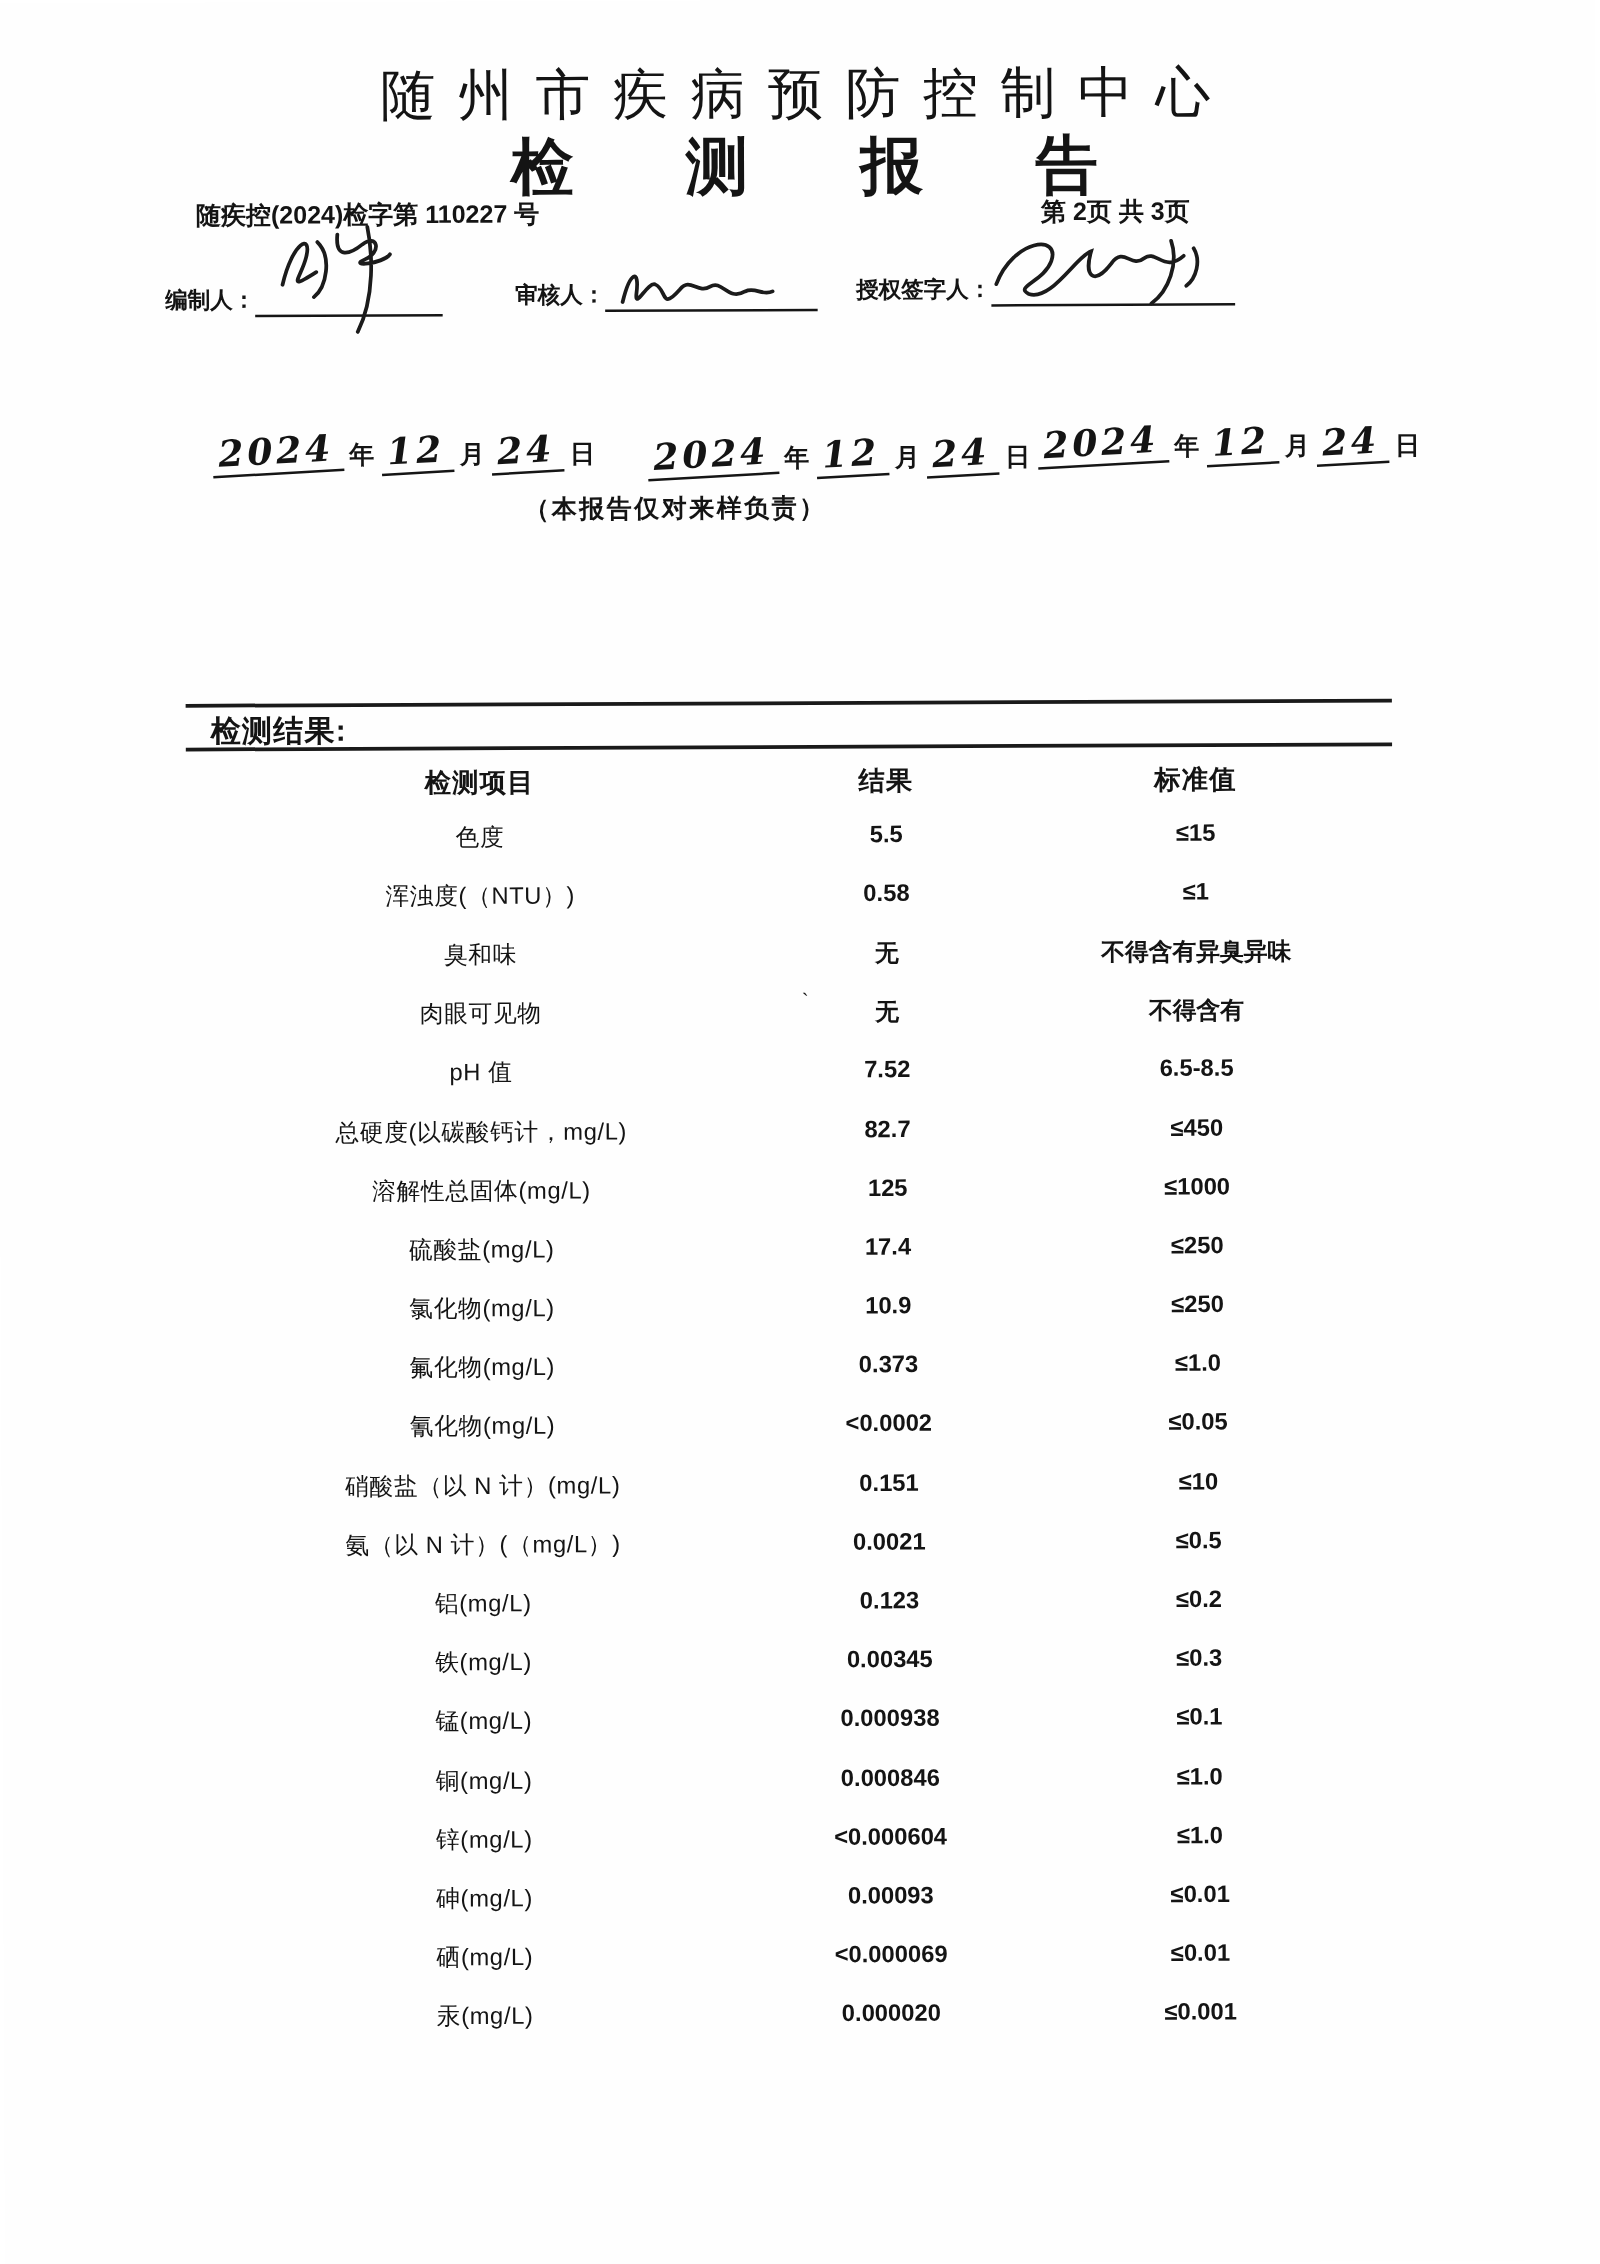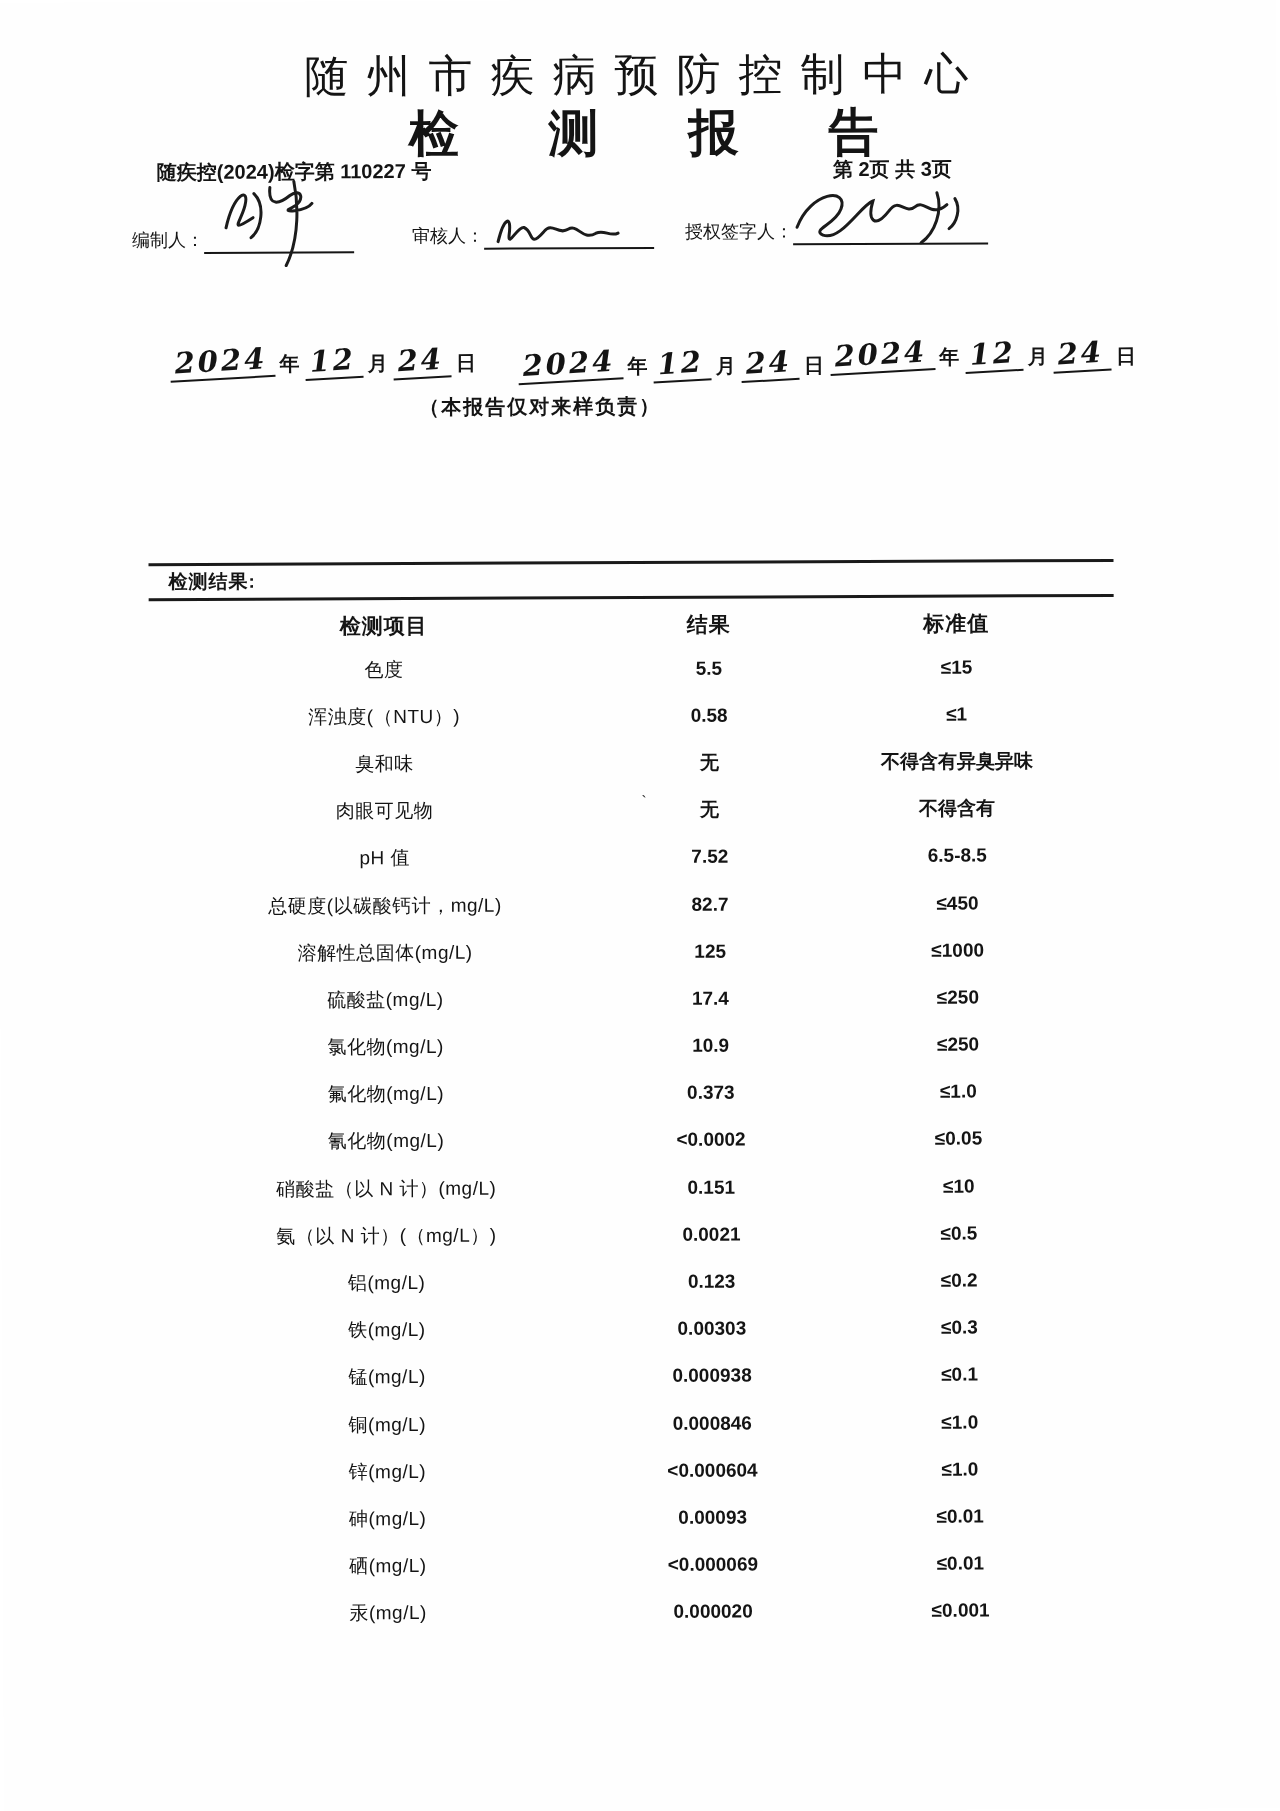--- a/index.html
+++ b/index.html
@@ -18,41 +18,41 @@
     position:absolute;top:100px;left:412px;
     font-size:50px;font-weight:700;letter-spacing:38px;white-space:nowrap;
   }
   .doc-row{
     position:absolute;top:157px;left:160px;width:795px;
     display:flex;justify-content:space-between;align-items:baseline;
     font-size:20px;font-weight:600;white-space:nowrap;
   }
   
   .sig-col{position:absolute;display:flex;align-items:flex-end;}
-  .sig-label{font-size:18px;font-weight:400;white-space:nowrap;padding-bottom:2px;}
+  .sig-label{font-size:18px;font-weight:700;white-space:nowrap;padding-bottom:2px;}
   .sig-line{position:relative;display:inline-block;border-bottom:2px solid #151515;height:40px;}
   .sig-line svg{position:absolute;bottom:-16px;left:-6px;}
   
   .date-col{position:absolute;white-space:nowrap;}
   .hand{
     display:inline-block;font-family:"DejaVu Serif",serif;font-style:italic;
     font-size:29px;font-weight:600;letter-spacing:3px;
     border-bottom:2px solid #151515;padding:0 7px 0 5px;
     transform:rotate(-3deg);
   }
   .unit{font-size:20px;font-weight:600;padding:0 5px;}
   .note{
     position:absolute;top:393px;left:0;width:1085px;text-align:center;
     font-size:20px;font-weight:600;letter-spacing:2px;
   }
   
   .rule{position:absolute;left:150px;width:965px;height:3px;background:#1a1a1a;}
   .rule-1{top:561px;}
   .rule-2{top:596px;}
-  .results-label{position:absolute;top:567px;left:170px;font-size:19px;font-weight:700;letter-spacing:1px;}
+  .results-label{position:absolute;top:567px;left:170px;font-size:24px;font-weight:700;letter-spacing:1px;}
   .thead{
     position:absolute;top:603px;left:150px;width:965px;height:44px;
     display:grid;grid-template-columns:470px 180px 315px;align-items:center;
     text-align:center;font-size:21px;font-weight:700;letter-spacing:1px;
   }
   .tbody{position:absolute;top:645px;left:150px;width:965px;}
   .trow{
     display:grid;grid-template-columns:470px 180px 315px;height:47.2px;
     align-items:center;text-align:center;font-size:19px;
   }
@@ -189,21 +189,21 @@
         <div class="cell result">0.0021</div>
         <div class="cell standard">≤0.5</div>
       </div>
       <div class="trow">
         <div class="cell item">铝(mg/L)</div>
         <div class="cell result">0.123</div>
         <div class="cell standard">≤0.2</div>
       </div>
       <div class="trow">
         <div class="cell item">铁(mg/L)</div>
-        <div class="cell result">0.00303</div>
+        <div class="cell result">0.00345</div>
         <div class="cell standard">≤0.3</div>
       </div>
       <div class="trow">
         <div class="cell item">锰(mg/L)</div>
         <div class="cell result">0.000938</div>
         <div class="cell standard">≤0.1</div>
       </div>
       <div class="trow">
         <div class="cell item">铜(mg/L)</div>
         <div class="cell result">0.000846</div>

